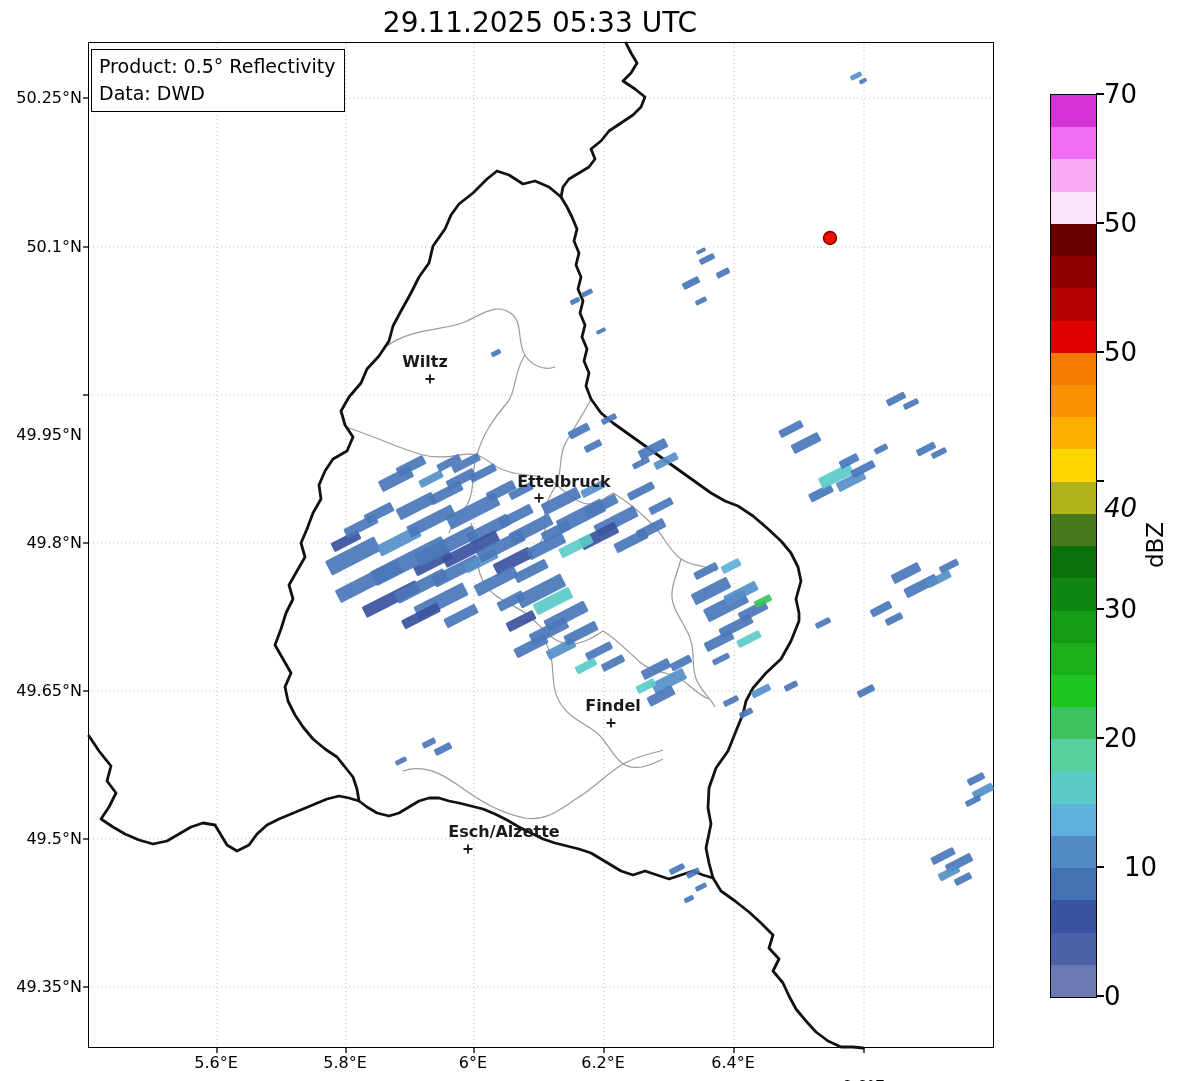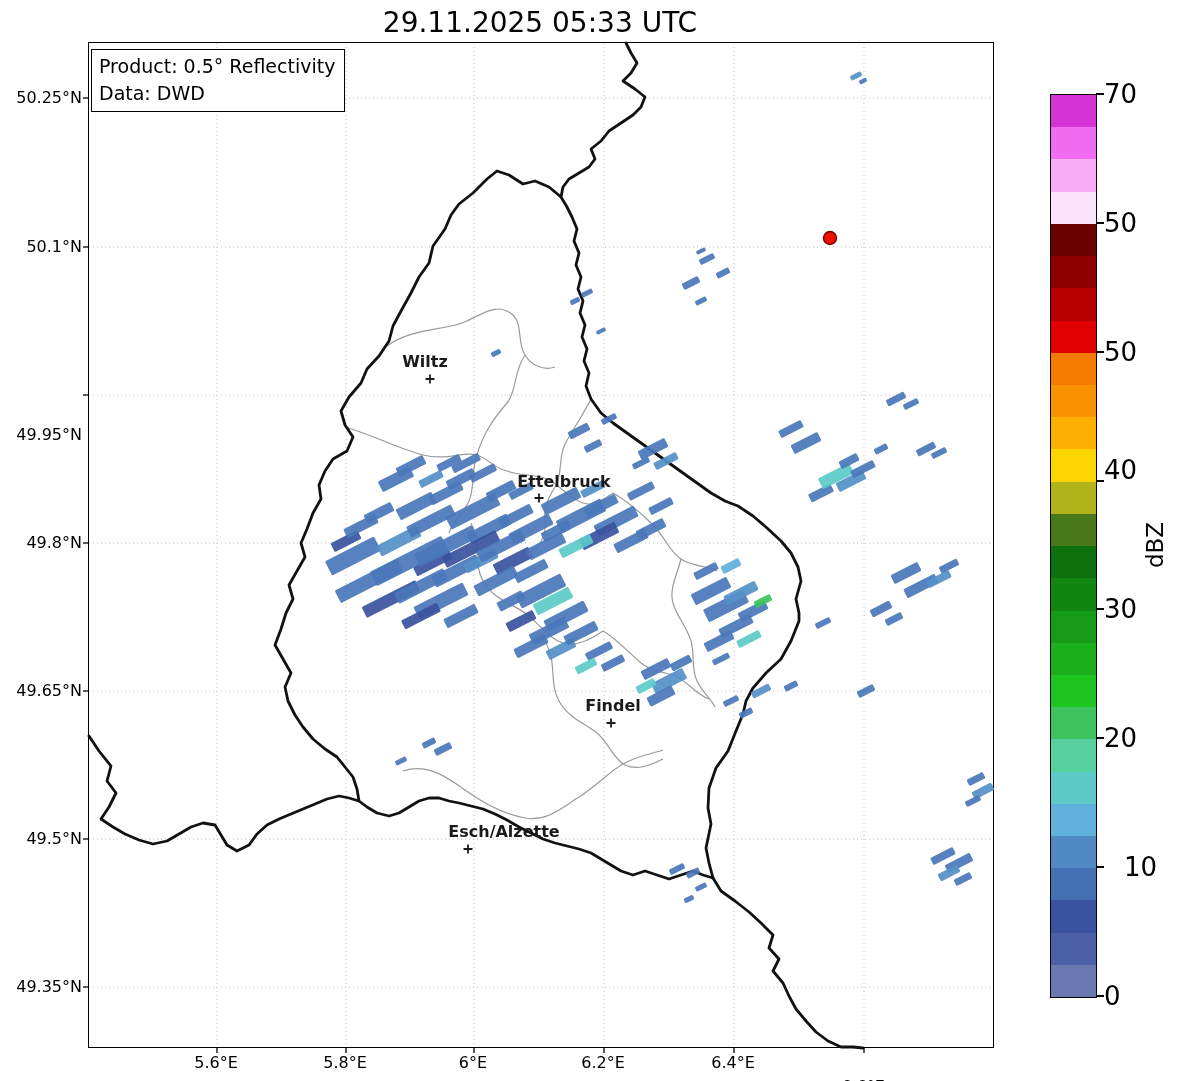--- a/index.html
+++ b/index.html
@@ -291,21 +291,21 @@
   <div id="cbticks">
       <div class="cbtick-mark" style="top: 996px;"></div>
       <div class="cbtick-label" style="top: 996px;">0</div>
       <div class="cbtick-mark" style="top: 867.143px;"></div>
       <div class="cbtick-label" style="top: 867.143px; margin-left: 20px;">10</div>
       <div class="cbtick-mark" style="top: 738.286px;"></div>
       <div class="cbtick-label" style="top: 738.286px;">20</div>
       <div class="cbtick-mark" style="top: 609.429px;"></div>
       <div class="cbtick-label" style="top: 609.429px;">30</div>
       <div class="cbtick-mark" style="top: 480.571px;"></div>
-      <div class="cbtick-label" style="top: 470px;">40</div>
+      <div class="cbtick-label" style="top: 508px; font-style: italic;">40</div>
       <div class="cbtick-mark" style="top: 351.714px;"></div>
       <div class="cbtick-label" style="top: 351.714px;">50</div>
       <div class="cbtick-mark" style="top: 222.857px;"></div>
       <div class="cbtick-label" style="top: 222.857px;">50</div>
       <div class="cbtick-mark" style="top: 94px;"></div>
       <div class="cbtick-label" style="top: 94px;">70</div>
     </div>
   <div id="cblabel">dBZ</div>
 </div>
 

